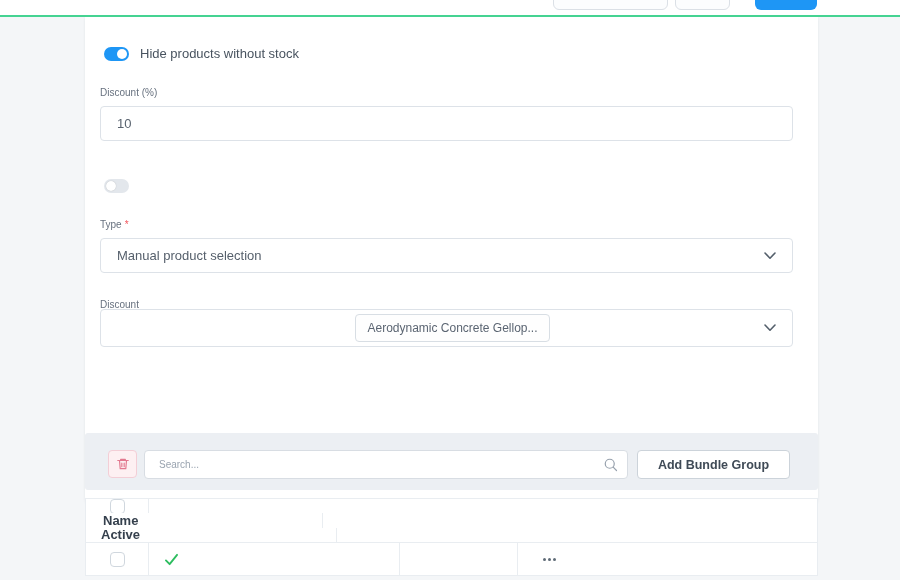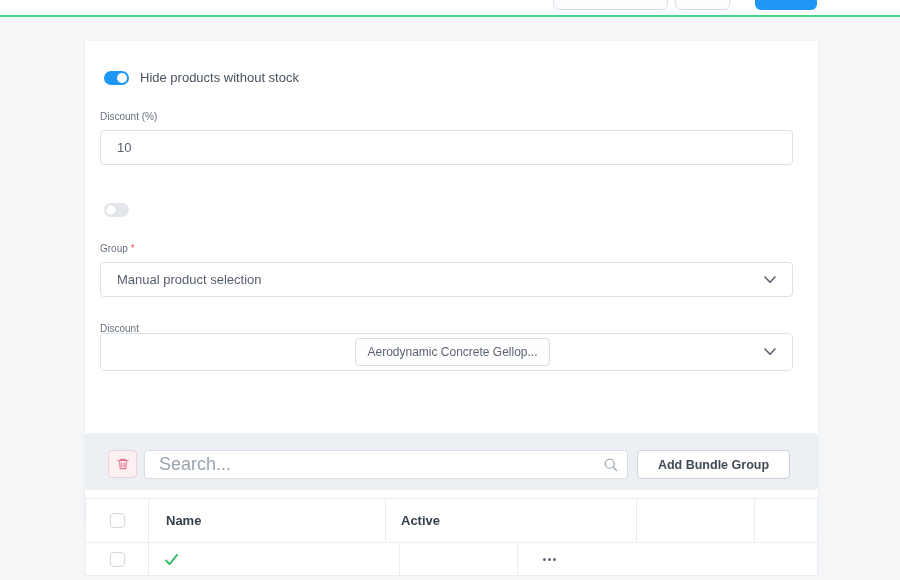--- a/index.html
+++ b/index.html
@@ -19,21 +19,20 @@
   .topbar .btn-primary {
     position:absolute; top:-14px; height:24px; background:#1e96f5; border:none; border-radius:6px;
   }
   .green-line { position:absolute; left:0; top:15px; width:900px; height:2px; background:#45d392; z-index:6; }
 
   
   .card {
     position:absolute; left:85px; top:17px; width:733px; height:490px;
     background:#ffffff; border-radius:0 0 10px 10px;
     box-shadow:0 1px 3px rgba(25,39,58,0.08);
-    margin-top:24px;
   }
 
   .toggle-row { position:absolute; display:flex; align-items:center; }
   .toggle { width:25px; height:14px; border-radius:8px; position:relative; flex:0 0 auto; cursor:pointer; }
   .toggle .knob { width:10px; height:10px; border-radius:50%; background:#fff; position:absolute; top:2px; }
   .toggle.on  { background:#1e96f5; }
   .toggle.on .knob { right:2px; }
   .toggle.off { background:#e3e7ec; }
   .toggle.off .knob { left:2px; box-shadow:0 0 1px rgba(0,0,0,.25); }
   .toggle-label { margin-left:11px; font-size:13px; color:#48535f; }
@@ -67,39 +66,39 @@
     background:#eceff3; border-radius:3px;
   }
   .trash-btn {
     position:absolute; left:23px; top:17px; width:29px; height:28px;
     background:#fdf0f2; border:1px solid #f3ced6; border-radius:4px;
     display:flex; align-items:center; justify-content:center; cursor:pointer;
   }
   .search-wrap { position:absolute; left:59px; top:17px; width:484px; height:29px; }
   .search-input {
     width:100%; height:100%; border:1px solid #d8dde3; border-radius:4px; background:#fff;
-    font-family:"Liberation Sans", sans-serif; font-size:18px; color:#59636f;
+    font-family:"Liberation Sans", sans-serif; font-size:10px; color:#59636f;
     padding:0 32px 0 14px; outline:none;
   }
   .search-input::placeholder { color:#9aa4b0; }
   .search-icon { position:absolute; right:10px; top:7px; }
   .add-btn {
     position:absolute; left:552px; top:17px; width:153px; height:29px;
     background:#ffffff; border:1px solid #ccd3da; border-radius:4px;
     font-family:"Liberation Sans", sans-serif; font-size:12.5px; font-weight:bold; color:#3f4a56;
     cursor:pointer;
   }
 
   
   .table {
     position:absolute; left:85px; top:498px; width:733px;
     background:#fff; border:1px solid #e9edf1; border-bottom:none;
   }
   .t-row { display:flex; border-bottom:1px solid #e9edf1; }
-  .t-row.header { height:44px; }
+  .t-row.header { height:44px;flex-direction:column; }
   .t-row.body { height:33px; }
   .t-cell { display:flex; align-items:center; border-right:1px solid #e9edf1; overflow:hidden; }
   .t-cell:last-child { border-right:none; }
   .c-check  { width:63px; justify-content:center; }
   .c-name   { width:237px; padding-left:17px; }
   .c-active { width:251px; padding-left:15px; }
   .c-empty  { width:118px; }
   .c-actions{ width:62px; justify-content:center; }
   .t-row.header .t-cell { font-size:13px; font-weight:bold; color:#35404d; }
   .t-row.body .t-cell { font-size:13px; color:#59636f; }
@@ -132,21 +131,21 @@
   <div class="field-label" style="top:70px;">Discount (%)</div>
   <input class="text-input" style="top: 89px;" type="text" value="10">
 
   <div class="toggle-row" style="left:19px; top:162px;">
     <div class="toggle off">
         <div class="knob"></div>
       </div>
   </div>
 
   <div class="field-label" style="top:202px;">
-    <span>Group</span><span class="required-mark">*</span>
+    <span>Type</span><span class="required-mark">*</span>
   </div>
   <div class="select-box" style="top:221px; height:35px;">
     <span class="select-text">Manual product selection</span>
     <span class="chevron">
       <svg width="12" height="8" viewBox="0 0 12 8">
           <polyline points="1,1 6,6.2 11,1" fill="none" stroke="#545f6b" stroke-width="1.6" stroke-linecap="round" stroke-linejoin="round"></polyline>
         </svg>
     </span>
   </div>
 

